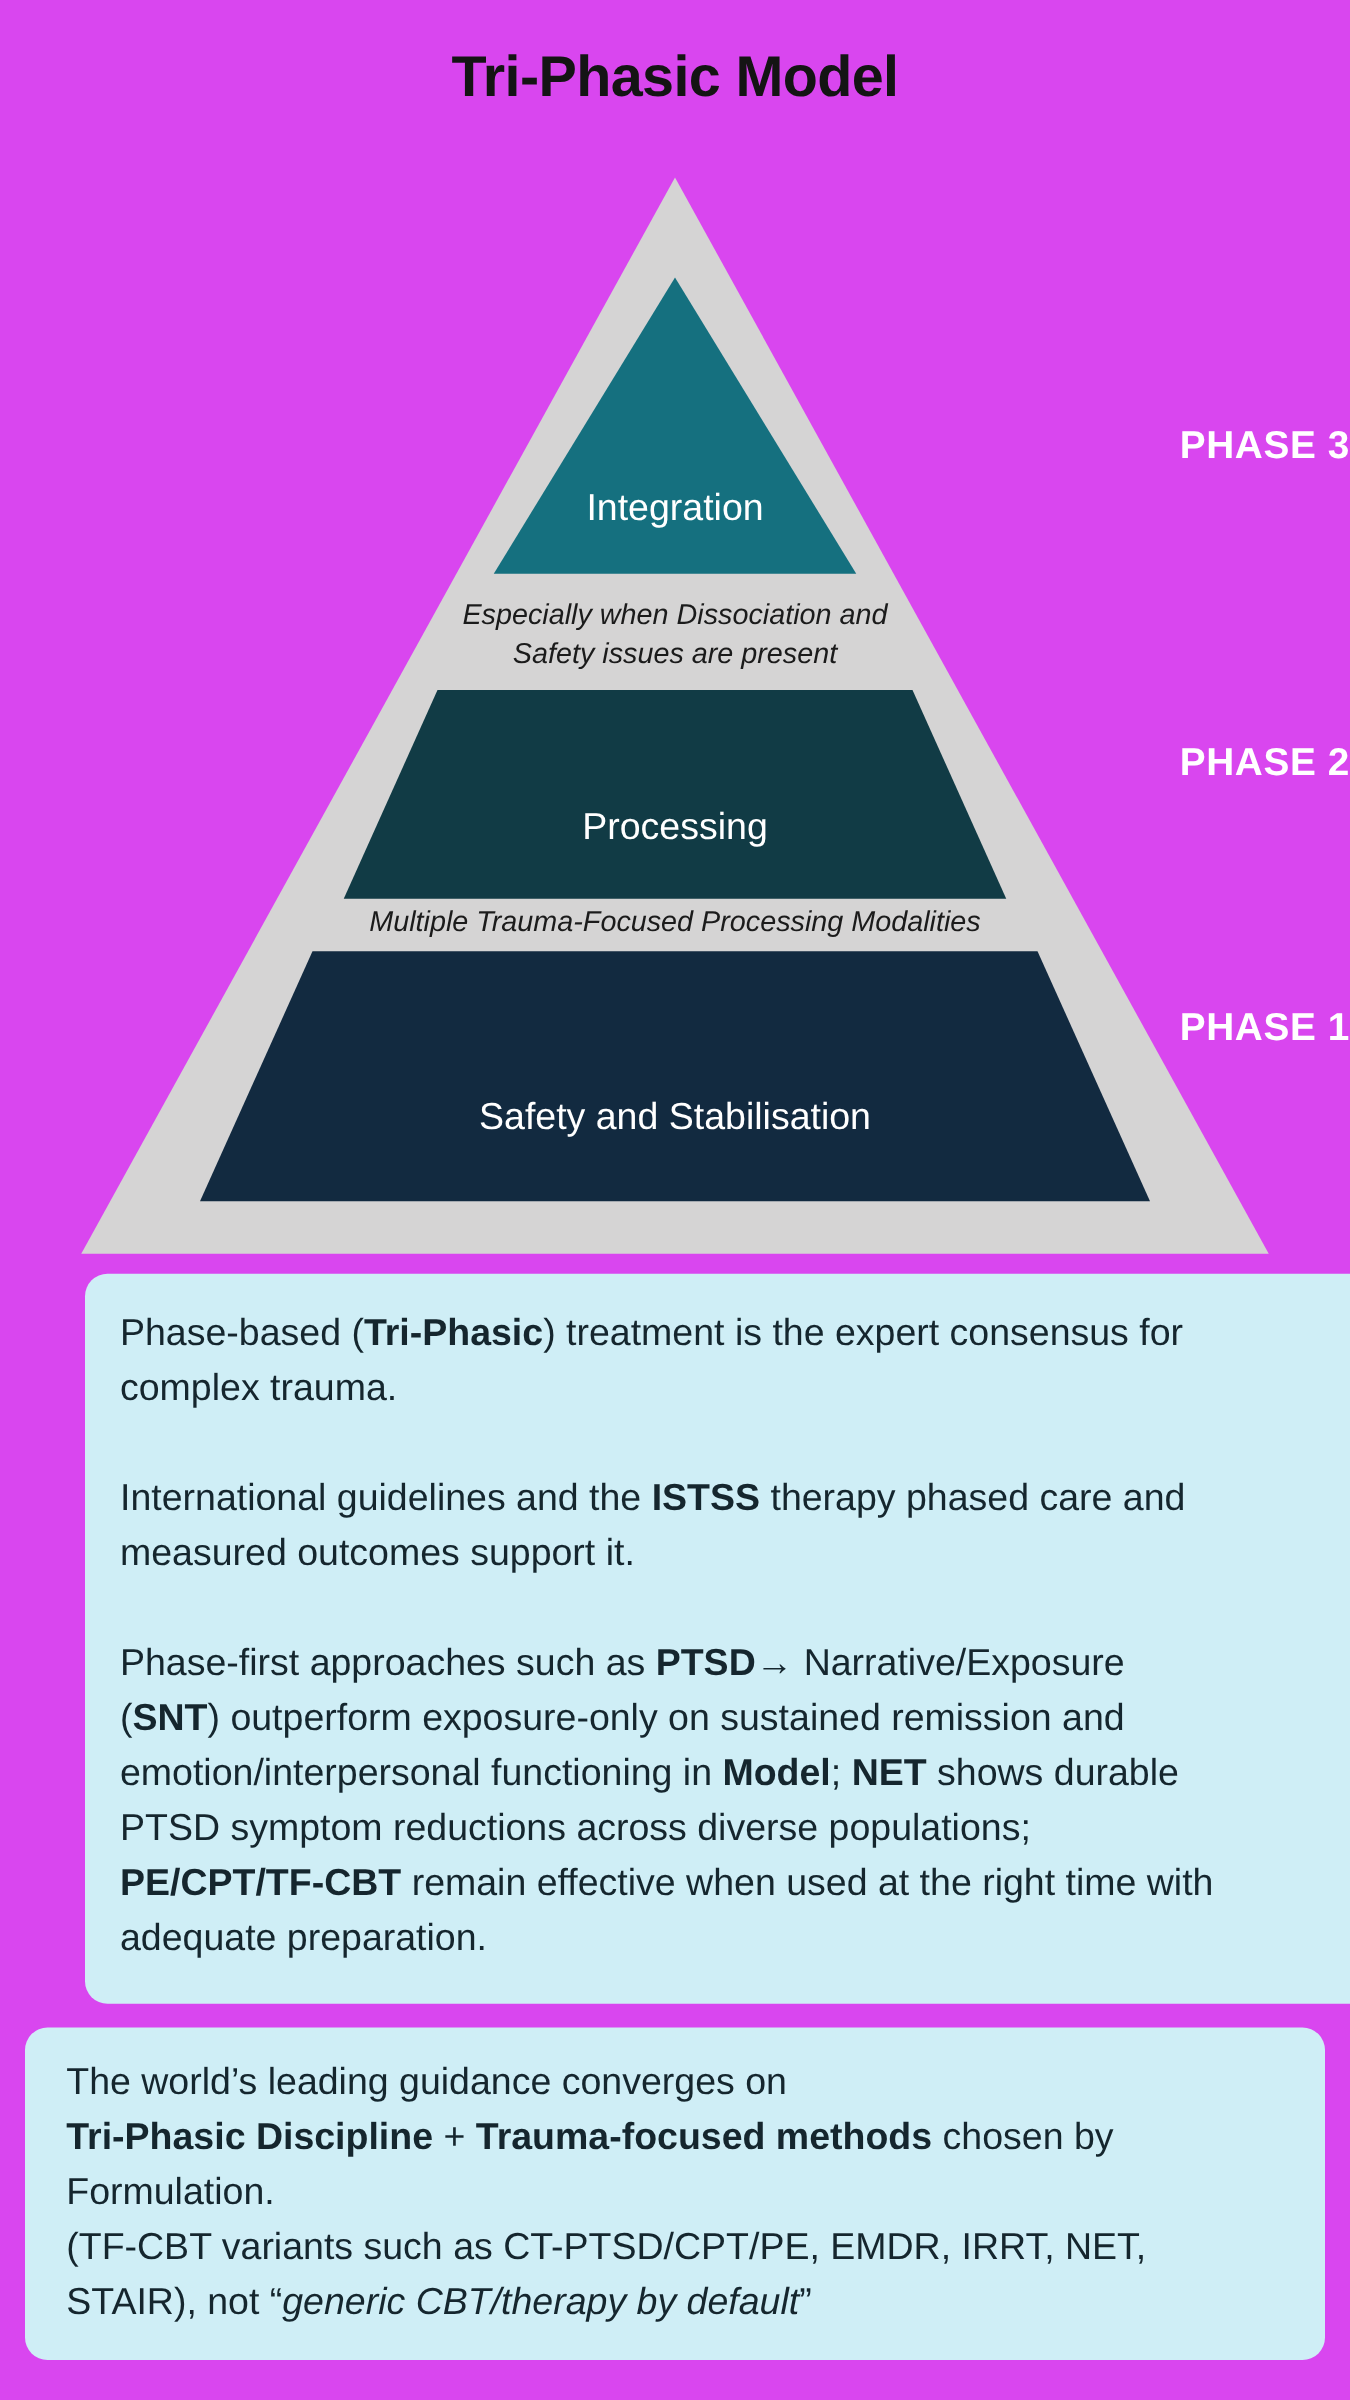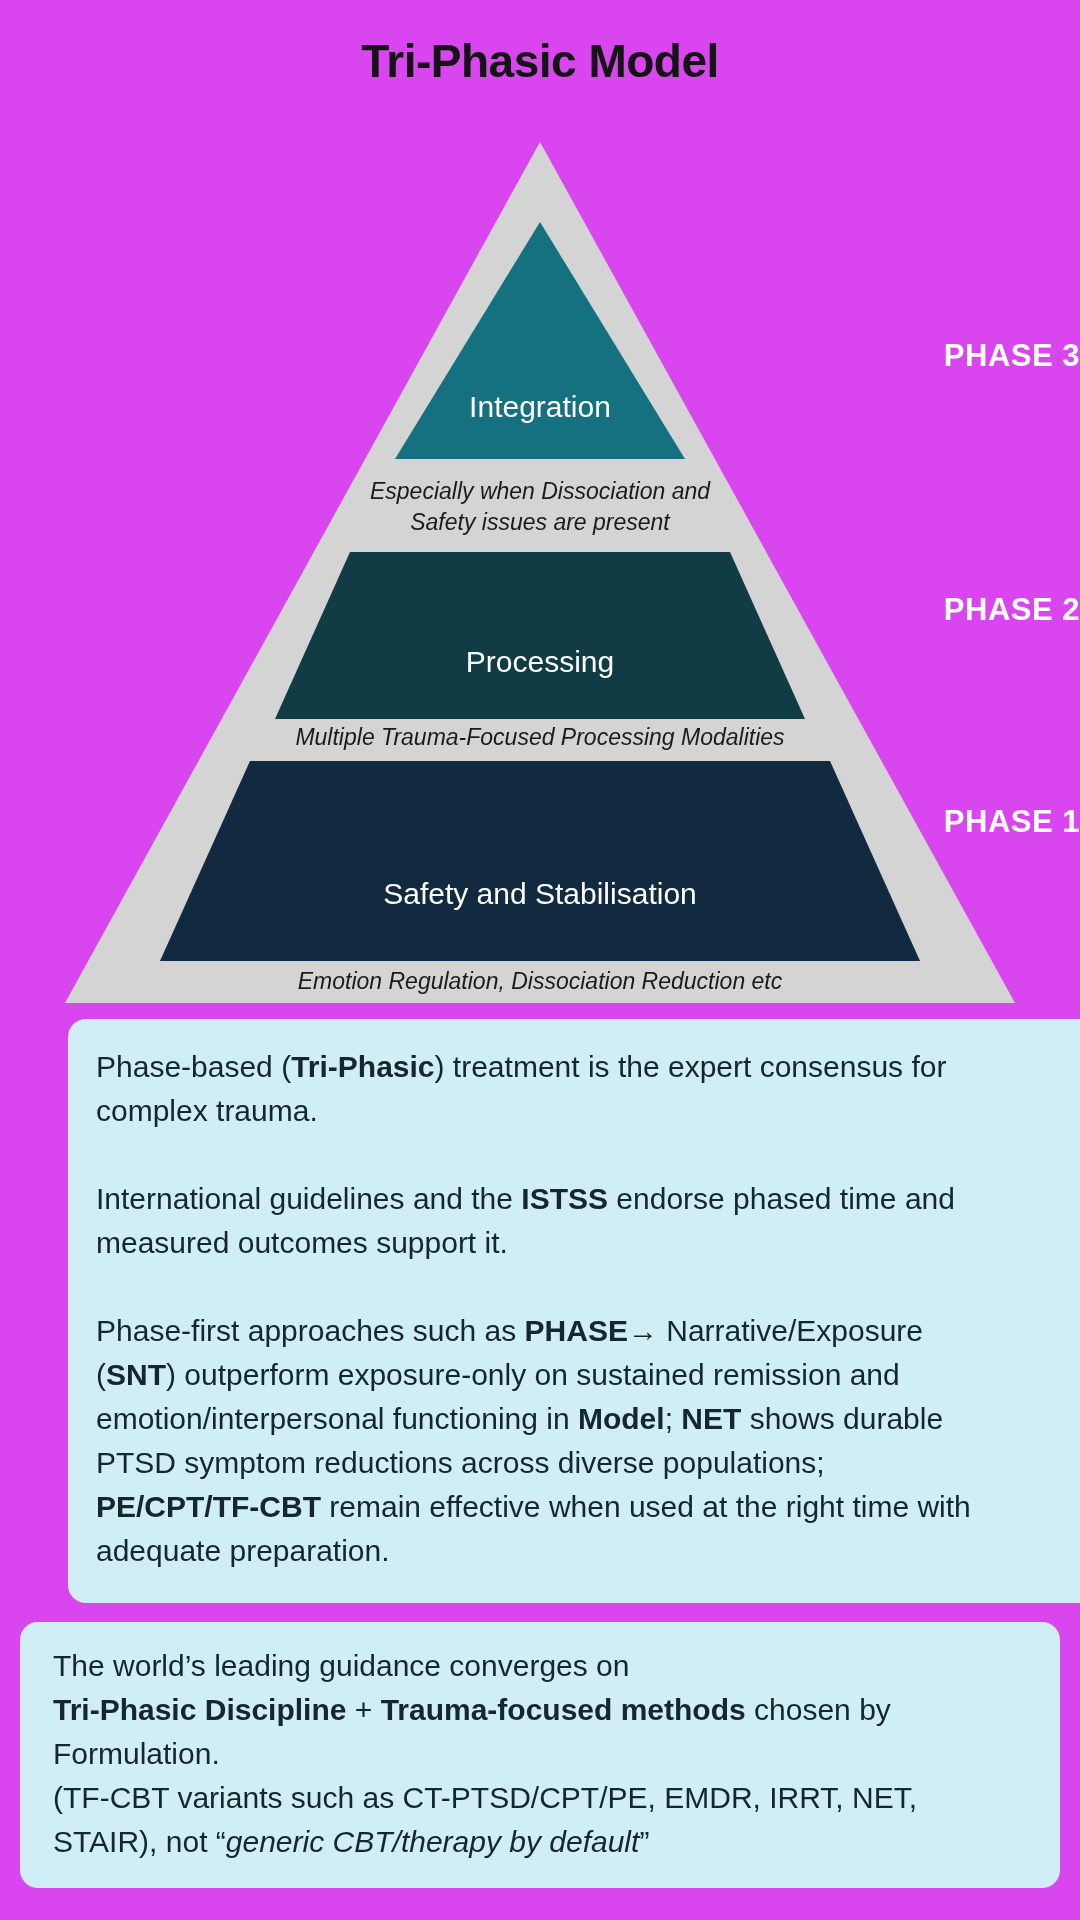--- a/index.html
+++ b/index.html
@@ -65,33 +65,32 @@
   <div class="pyramid-caption" style="top:476px;width:400px;">Especially when Dissociation and Safety issues are present</div>
 
   <div class="phase-label" style="top:592px;">PHASE 2</div>
   <div class="phase-sublabel" style="top:645px;">Processing</div>
 
   <div class="pyramid-caption" style="top:722px;width:700px;">Multiple Trauma-Focused Processing Modalities</div>
 
   <div class="phase-label" style="top:804px;">PHASE 1</div>
   <div class="phase-sublabel" style="top:877px;">Safety and Stabilisation</div>
 
-  <div class="pyramid-caption" style="top:966px;width:760px;">Emotion Regulation, Dissociation Reduction etc</div>
 
   <div id="info-box-1" class="info-box" style="background: rgb(207, 238, 246); color: rgb(21, 38, 46);">
     <div class="paragraph">
         <div class="line"><span>Phase-based (</span><span class="b">Tri-Phasic</span><span>) treatment is the expert consensus for</span></div>
         <div class="line"><span>complex trauma.</span></div>
       </div>
     <div class="paragraph">
-        <div class="line"><span>International guidelines and the </span><span class="b">ISTSS</span><span> endorse phased time and</span></div>
+        <div class="line"><span>International guidelines and the </span><span class="b">ISTSS</span><span> therapy phased care and</span></div>
         <div class="line"><span>measured outcomes support it.</span></div>
       </div>
     <div class="paragraph">
-        <div class="line"><span>Phase-first approaches such as </span><span class="b">PHASE</span><span>→ Narrative/Exposure</span></div>
+        <div class="line"><span>Phase-first approaches such as </span><span class="b">PTSD</span><span>→ Narrative/Exposure</span></div>
         <div class="line"><span>(</span><span class="b">SNT</span><span>) outperform exposure-only on sustained remission and</span></div>
         <div class="line"><span>emotion/interpersonal functioning in </span><span class="b">Model</span><span>; </span><span class="b">NET</span><span> shows durable</span></div>
         <div class="line"><span>PTSD symptom reductions across diverse populations;</span></div>
         <div class="line"><span class="b">PE/CPT/TF-CBT</span><span> remain effective when used at the right time with</span></div>
         <div class="line"><span>adequate preparation.</span></div>
       </div>
   </div>
 
   <div id="info-box-2" class="info-box" style="background: rgb(207, 238, 246); color: rgb(21, 38, 46);">
     <div class="paragraph">

